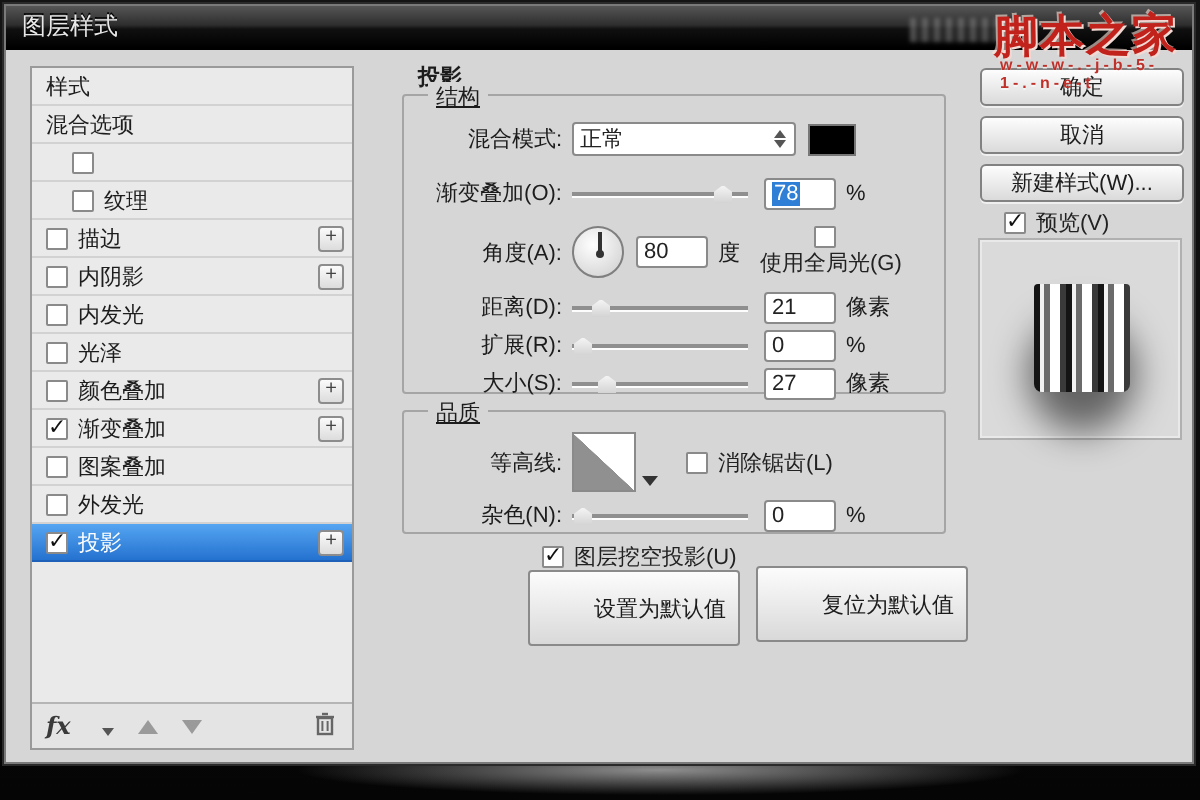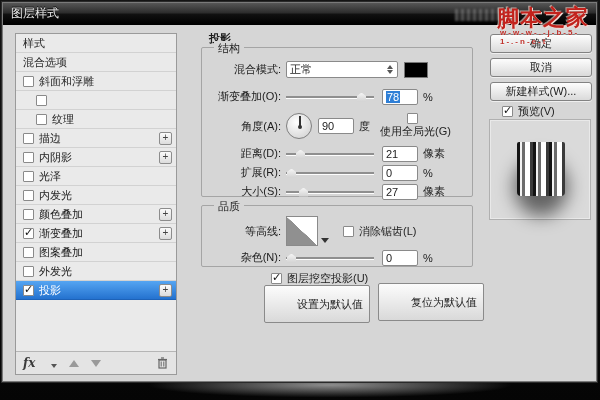--- a/index.html
+++ b/index.html
@@ -80,21 +80,21 @@
   .tb-arrow{ width:0; height:0; border-left:5px solid transparent; border-right:5px solid transparent; }
   .tb-up{ border-bottom:7px solid #9a9a9a; }
   .tb-down{ border-top:7px solid #9a9a9a; }
   .tb-trash{ margin-left:auto; }
   
   .main-title{ position:absolute; left:206px; top:28px; font-weight:bold; color:#1c1c1c; }
   .groupbox{
     position:absolute; border:1px solid #a5a5a5; border-radius:2px;
   }
   .groupbox .legend{
-    position:absolute; top:-7px; left:12px; background:#d6d6d6; padding:0 4px; color:#1c1c1c;
+    position:absolute; top:-7px; left:12px; background:#d6d6d6; padding:0 4px; color:#1c1c1c;text-decoration:underline;
   }
   .gb-structure{ left:198px; top:44px; width:272px; height:150px; }
   .gb-quality{ left:198px; top:202px; width:272px; height:62px; }
   .frow{ display:flex; align-items:center; margin:0 8px; height:19px; }
   .flabel{ width:76px; text-align:right; padding-right:5px; color:#1c1c1c; flex:0 0 auto; }
   .dropdown{
     width:112px; height:17px; background:#fff; border:1px solid #8a8a8a; border-radius:2px;
     display:flex; align-items:flex-end; padding:0 3px; position:relative;
   }
   .dropdown .stepper{
@@ -171,48 +171,44 @@
   </div>
 
   <div class="sidebar">
     <div class="side-rows">
       <div class="side-row">
         <span class="lbl">样式</span>
       </div>
       <div class="side-row">
         <span class="lbl">混合选项</span>
       </div>
-      <div class="side-row">
-        <span class="cb"></span>
-        <span class="lbl">斜面和浮雕</span>
-      </div>
       <div class="side-row indent">
         <span class="cb"></span>
       </div>
       <div class="side-row indent">
         <span class="cb"></span>
         <span class="lbl">纹理</span>
       </div>
       <div class="side-row">
         <span class="cb"></span>
         <span class="lbl">描边</span>
         <span class="plusbtn">+</span>
       </div>
       <div class="side-row">
         <span class="cb"></span>
         <span class="lbl">内阴影</span>
         <span class="plusbtn">+</span>
       </div>
       <div class="side-row">
         <span class="cb"></span>
+        <span class="lbl">内发光</span>
+      </div>
+      <div class="side-row">
+        <span class="cb"></span>
         <span class="lbl">光泽</span>
-      </div>
-      <div class="side-row">
-        <span class="cb"></span>
-        <span class="lbl">内发光</span>
       </div>
       <div class="side-row">
         <span class="cb"></span>
         <span class="lbl">颜色叠加</span>
         <span class="plusbtn">+</span>
       </div>
       <div class="side-row">
         <span class="cb checked"></span>
         <span class="lbl">渐变叠加</span>
         <span class="plusbtn">+</span>
@@ -276,21 +272,21 @@
       <span class="valbox"><span class="sel">78</span></span>
       <span class="unit">%</span>
     </div>
 
     <div class="frow" style="margin-top:6px; height:28px;">
       <span class="flabel">角度(A):</span>
       <span class="dial">
         <span class="needle"></span>
         <span class="hub"></span>
       </span>
-      <span class="valbox" style="margin-left:6px;"><span>90</span></span>
+      <span class="valbox" style="margin-left:6px;"><span>80</span></span>
       <span class="unit">度</span>
       <span style="display:flex;align-items:center;margin-left:10px;flex-direction:column;">
         <span class="cb"></span>
         <span>使用全局光(G)</span>
       </span>
     </div>
 
     <div class="frow" style="margin-top:4px;">
       <span class="flabel">距离(D):</span>
       <span class="slider" style="width:88px;">

